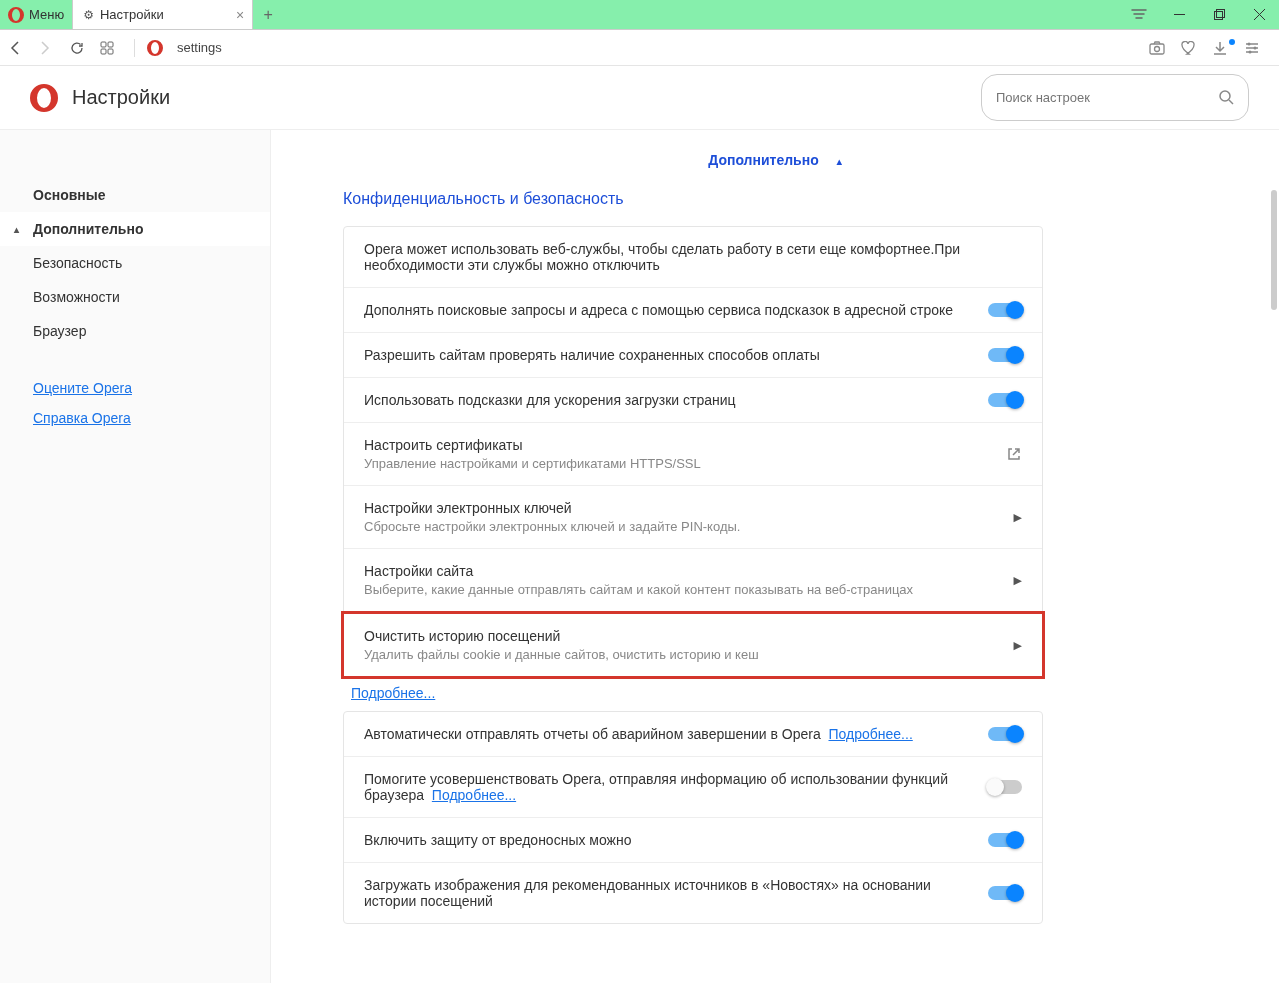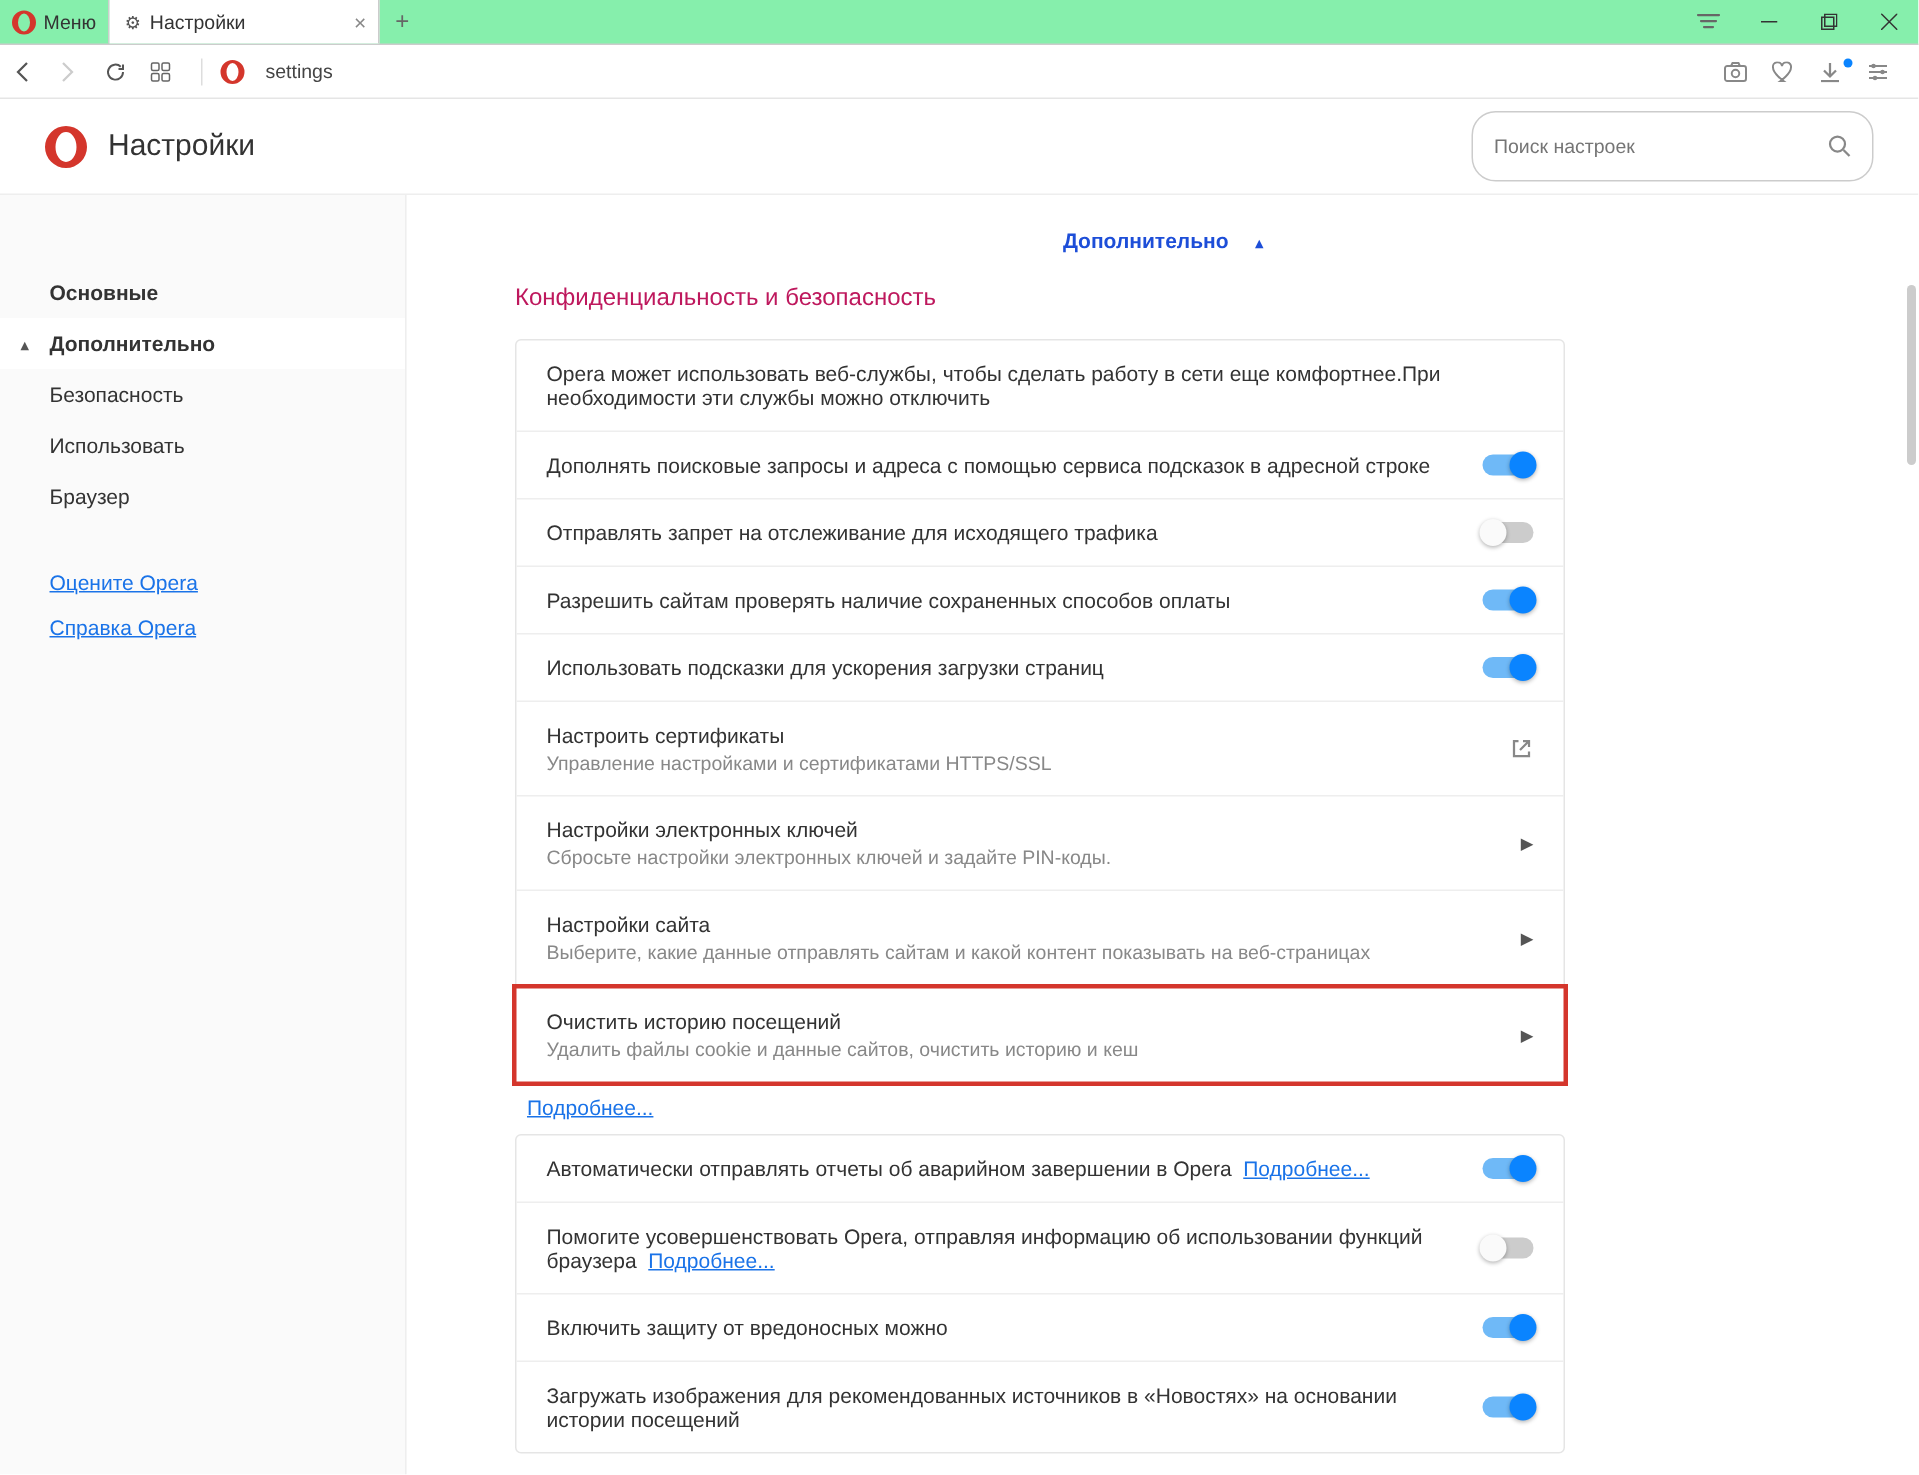--- a/index.html
+++ b/index.html
@@ -48,21 +48,21 @@
 .side-links { margin-top: 32px; padding-left: 33px; }
 .side-link { color: #1a73e8; text-decoration: underline; font-size: 14px; display: block; margin-bottom: 14px; }
 
 .content { flex: 1; overflow-y: auto; padding-bottom: 40px; position: relative; }
 .scrollbar-fake { position: absolute; right: 2px; top: 60px; width: 6px; height: 120px; background: #ccc; border-radius: 3px; }
 
 .section-toggle { text-align: center; padding: 22px 0; font-weight: 600; font-size: 14px; color: #1d4ed8; }
 .section-toggle .up { font-size: 10px; margin-left: 18px; }
 
 .block { max-width: 700px; margin: 0 auto 20px 72px; }
-.block-title { font-size: 16px; font-weight: 400; color: #be185d; margin-bottom: 18px; margin-left: 0; }
+.block-title { font-size: 16px; font-weight: 400; color: #1d4ed8; margin-bottom: 18px; margin-left: 0; }
 .card { background: #fff; border: 1px solid #e5e5e5; border-radius: 4px; }
 .row { padding: 14px 20px; border-bottom: 1px solid #eee; display: flex; align-items: center; gap: 16px; }
 .row:last-child { border-bottom: none; }
 .row-text { flex: 1; }
 .row-title { font-size: 14px; color: #333; }
 .row-desc { font-size: 13px; color: #888; margin-top: 3px; }
 .row-link { color: #1a73e8; text-decoration: underline; }
 .row-arrow { color: #555; font-size: 11px; }
 .row-ext { color: #888; font-size: 16px; }
 .row.highlight { border: 3px solid #d4362c; margin: -1px -3px; position: relative; z-index: 2; background: #fff; }
@@ -193,21 +193,21 @@
 </div>
 
 <div class="layout">
   <div class="sidebar">
     <div class="side-item bold"><span>Основные</span></div>
     <div class="side-item bold active">
       <span class="caret">▴</span>
       <span>Дополнительно</span>
     </div>
     <div class="side-item sub"><span>Безопасность</span></div>
-    <div class="side-item sub"><span>Использовать</span></div>
+    <div class="side-item sub"><span>Возможности</span></div>
     <div class="side-item sub"><span>Браузер</span></div>
     <div class="side-links">
       <a class="side-link">Оцените Opera</a>
       <a class="side-link">Справка Opera</a>
     </div>
   </div>
 
   <div class="content">
     <div class="scrollbar-fake"></div>
 
@@ -222,28 +222,20 @@
         <div class="row">
           <div class="row-text">
               <div class="row-title">Opera может использовать веб-службы, чтобы сделать работу в сети еще комфортнее.При необходимости эти службы можно отключить</div>
             </div>
         </div>
         <div class="row">
           <div class="row-text">
               <div class="row-title">Дополнять поисковые запросы и адреса с помощью сервиса подсказок в адресной строке</div>
             </div>
           <div class="toggle on">
-              <span class="knob"></span>
-            </div>
-        </div>
-        <div class="row">
-          <div class="row-text">
-              <div class="row-title">Отправлять запрет на отслеживание для исходящего трафика</div>
-            </div>
-          <div class="toggle off">
               <span class="knob"></span>
             </div>
         </div>
         <div class="row">
           <div class="row-text">
               <div class="row-title">Разрешить сайтам проверять наличие сохраненных способов оплаты</div>
             </div>
           <div class="toggle on">
               <span class="knob"></span>
             </div>

